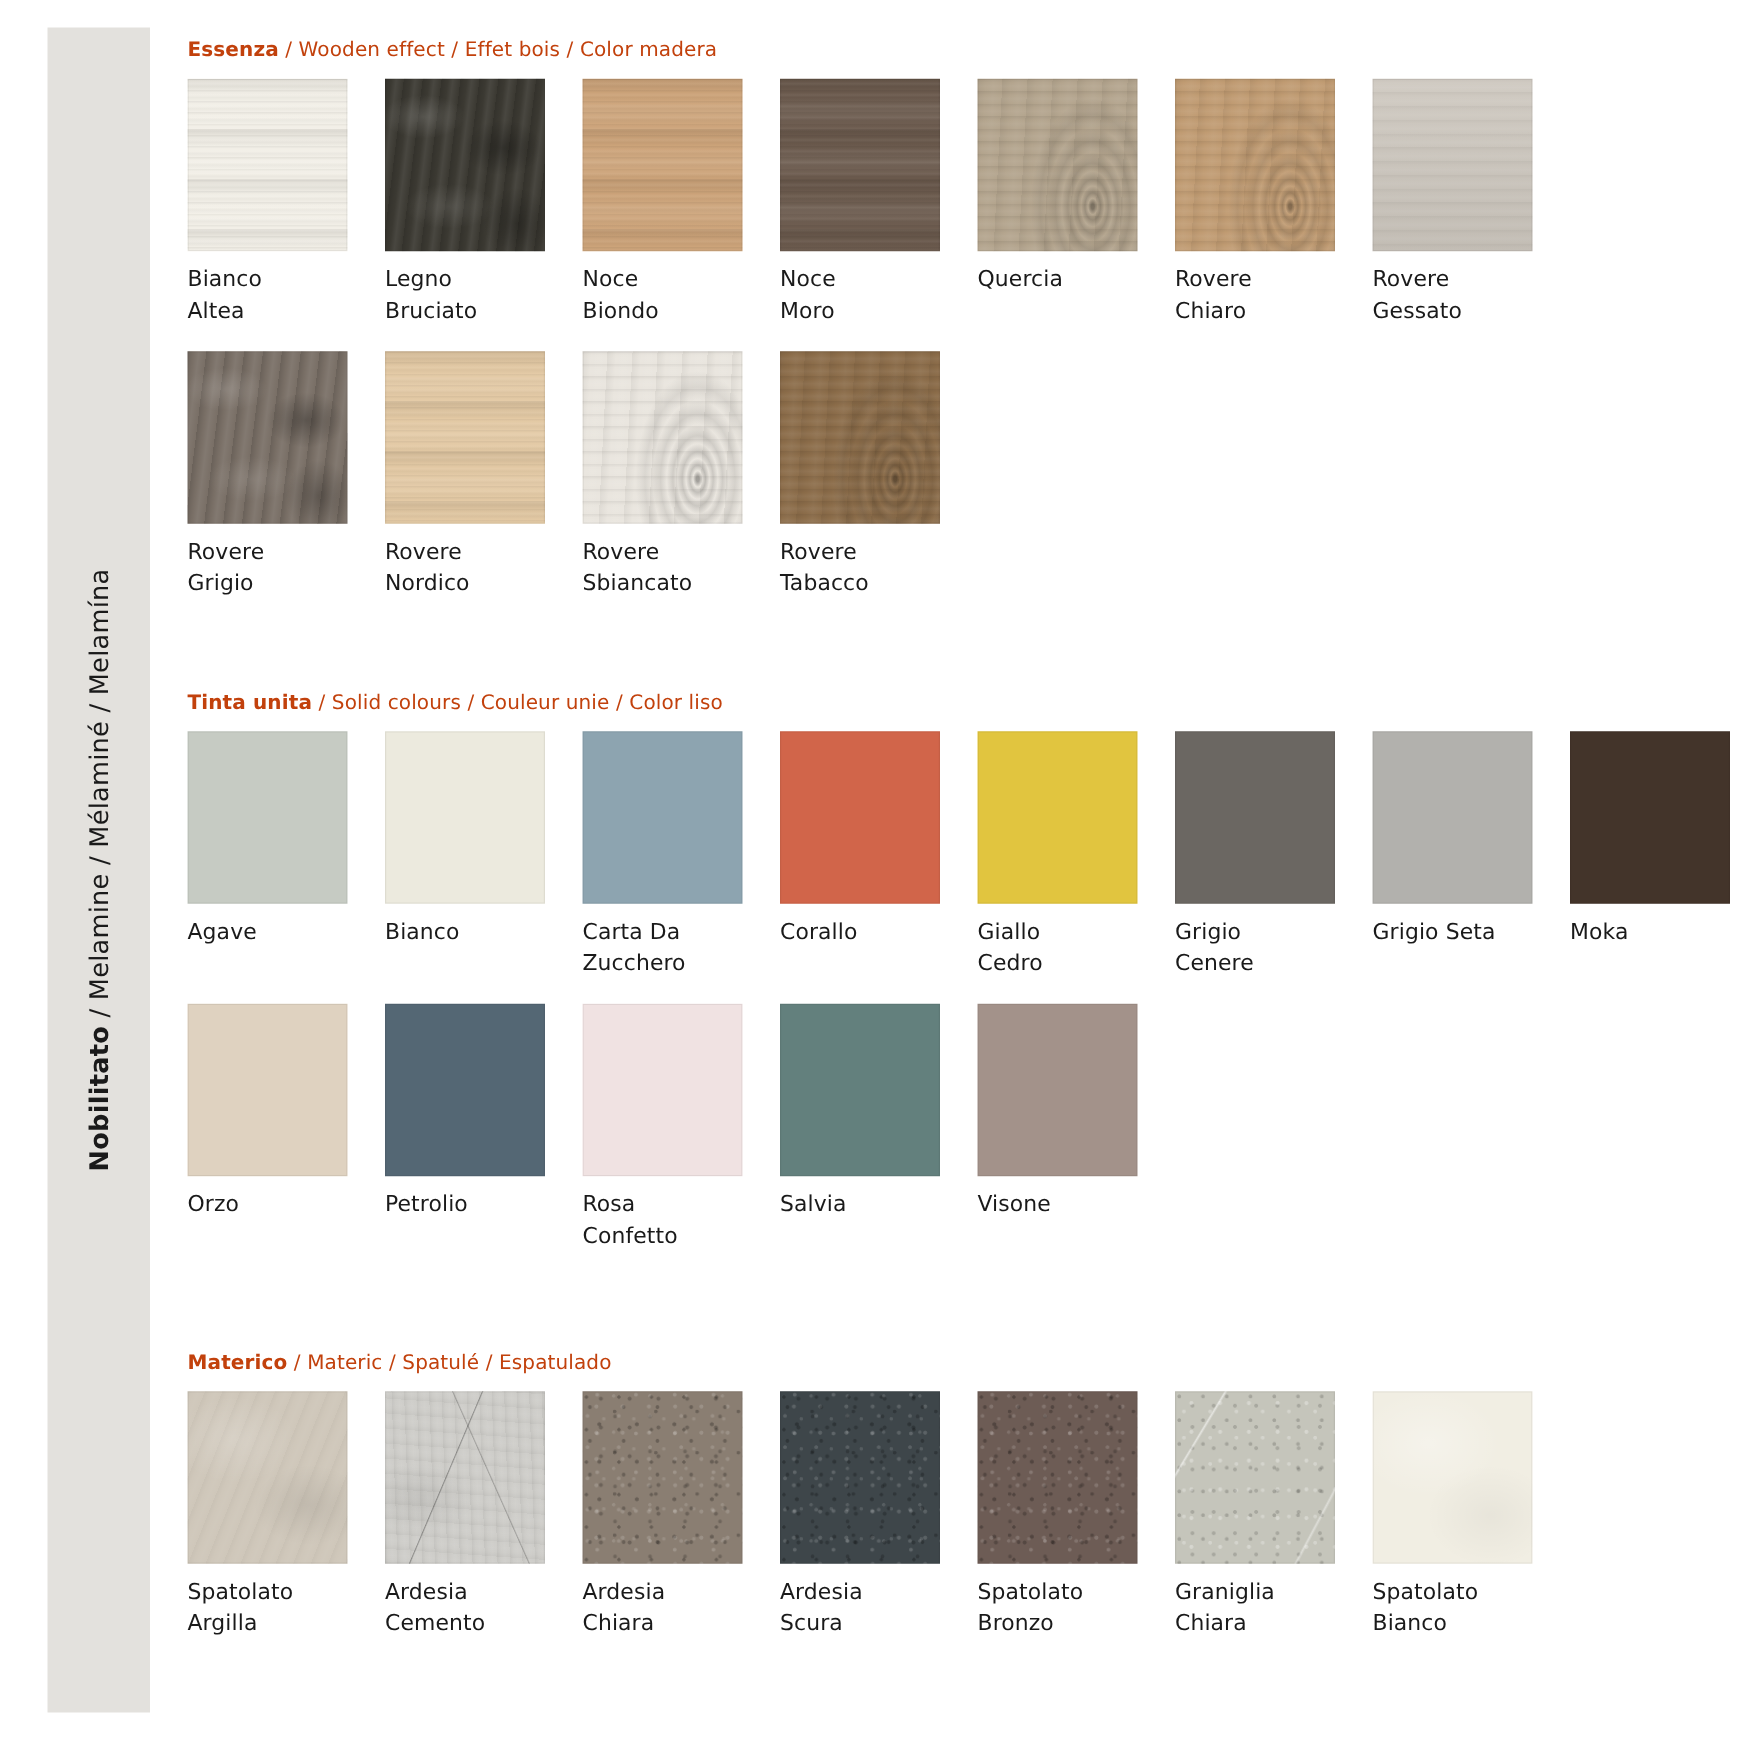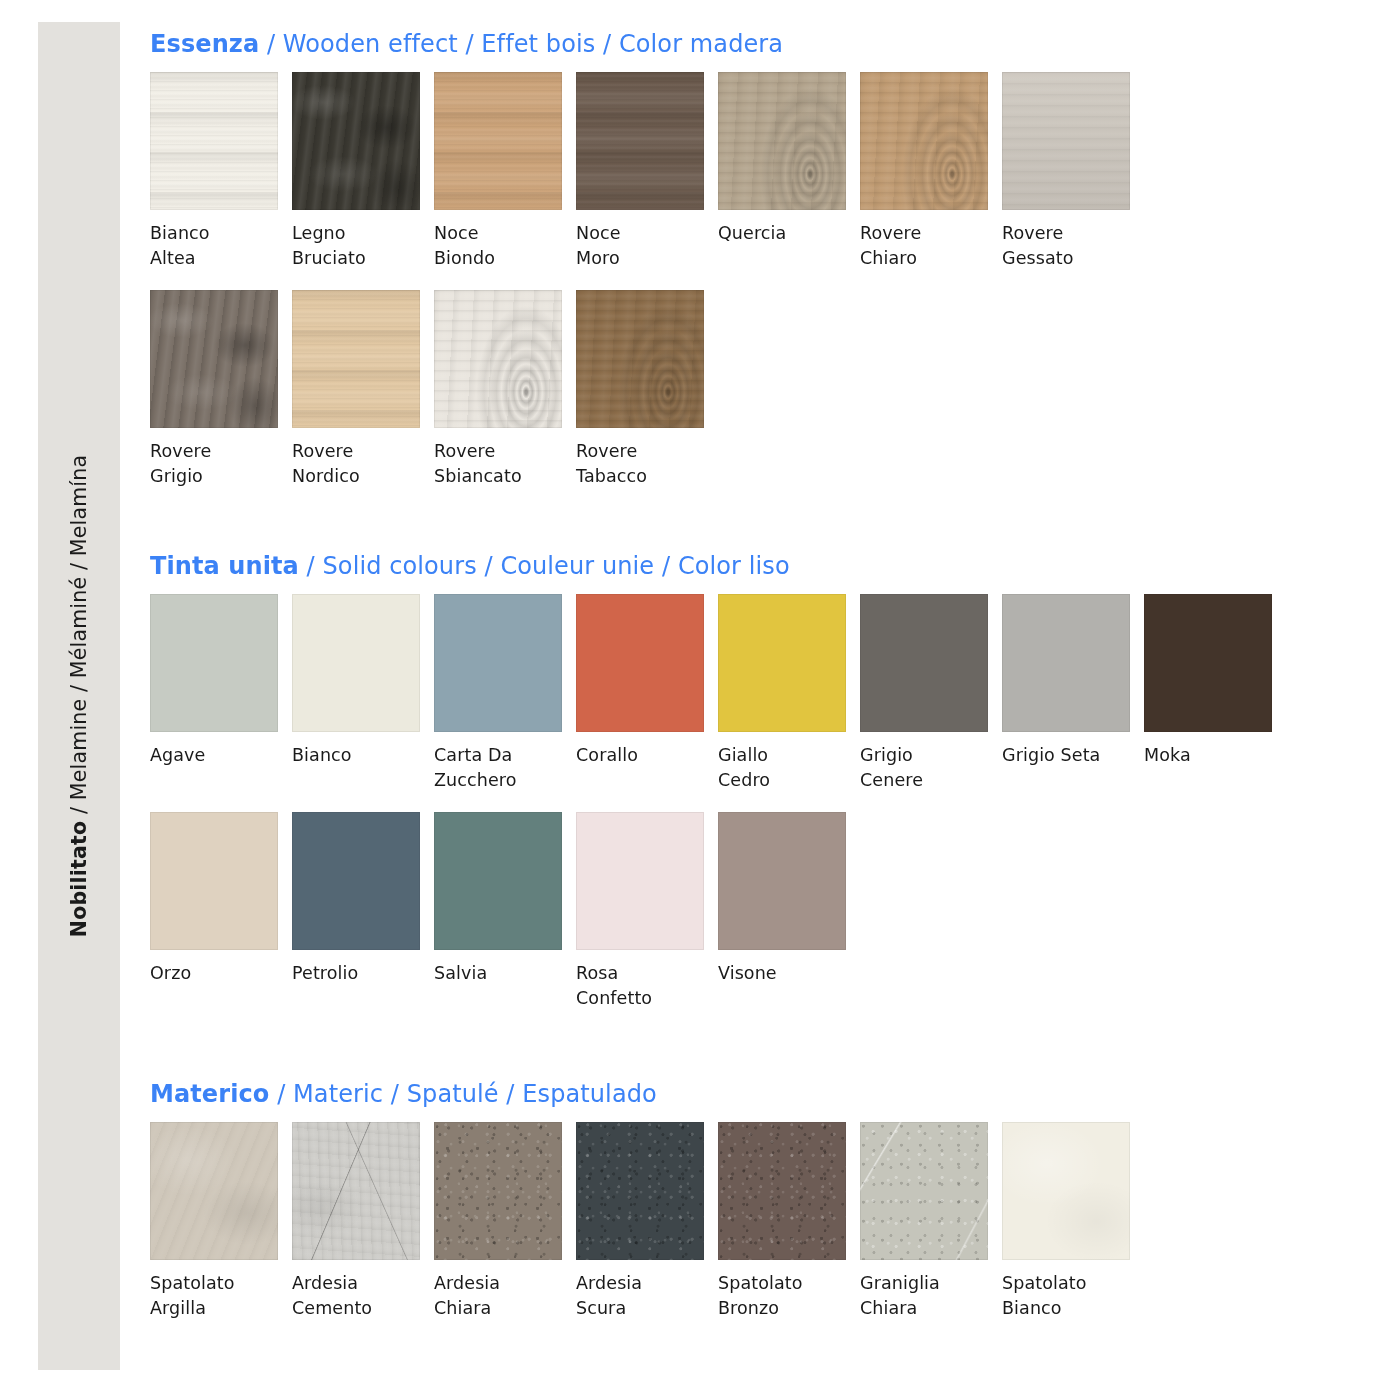--- a/index.html
+++ b/index.html
@@ -48,33 +48,33 @@
     width: 1250px;
     height: 1400px;
   }
 
   .section { position: absolute; left: 0; width: 1250px; }
   #section-essenza  { top: 30px; }
   #section-tinta    { top: 552px; }
   #section-materico { top: 1080px; }
 
   .section-title {
-    font-size: 24px;
-    color: #3b82f6;
+    font-size: 16px;
+    color: #c2410c;
     white-space: nowrap;
     margin-bottom: 14px;
     letter-spacing: 0.1px;
   }
   .section-title .t-name { font-weight: 700; }
   .section-title .t-rest { font-weight: 400; }
 
   .swatch-row {
     display: flex;
     flex-wrap: nowrap;
-    gap: 14px;
+    gap: 30px;
     margin-bottom: 18px;
   }
 
   .swatch-cell {
     width: 128px;
     flex: 0 0 128px;
   }
 
   .swatch-chip {
     width: 128px;
@@ -361,27 +361,27 @@
       <div class="swatch-row">
           <div class="swatch-cell">
             <div class="swatch-chip tex-solid" style="background-color: rgb(223, 210, 192);"></div>
             <div class="swatch-label">Orzo</div>
           </div>
           <div class="swatch-cell">
             <div class="swatch-chip tex-solid" style="background-color: rgb(84, 103, 116);"></div>
             <div class="swatch-label">Petrolio</div>
           </div>
           <div class="swatch-cell">
-            <div class="swatch-chip tex-solid" style="background-color: rgb(99, 128, 125);"></div>
-            <div class="swatch-label">Salvia</div>
-          </div>
-          <div class="swatch-cell">
             <div class="swatch-chip tex-solid" style="background-color: rgb(240, 226, 226);"></div>
             <div class="swatch-label">Rosa
 Confetto</div>
+          </div>
+          <div class="swatch-cell">
+            <div class="swatch-chip tex-solid" style="background-color: rgb(99, 128, 125);"></div>
+            <div class="swatch-label">Salvia</div>
           </div>
           <div class="swatch-cell">
             <div class="swatch-chip tex-solid" style="background-color: rgb(163, 146, 138);"></div>
             <div class="swatch-label">Visone</div>
           </div>
         </div>
     </div>
 
     <div class="section" id="section-materico">
       <div class="section-title">

